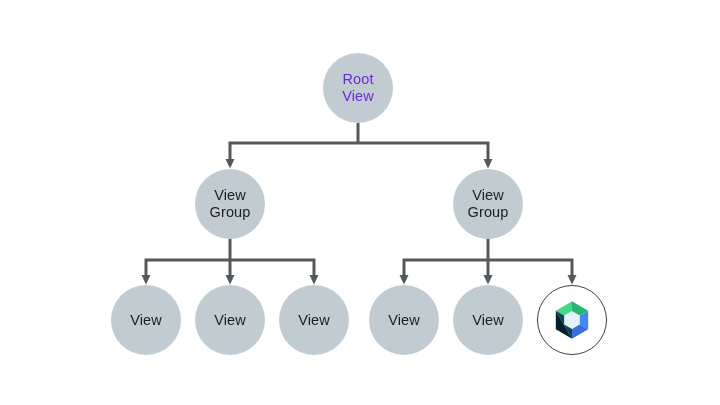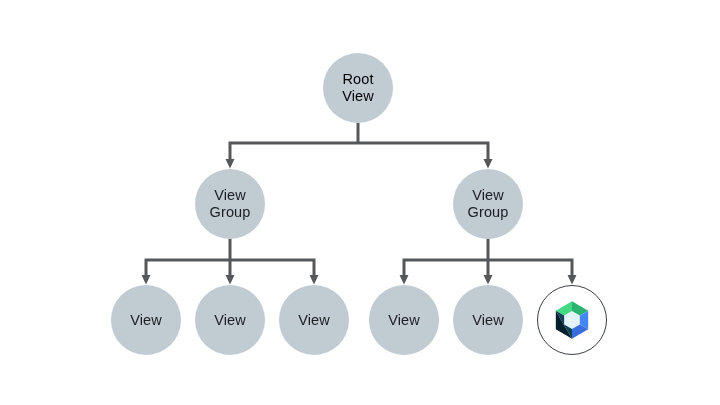--- a/index.html
+++ b/index.html
@@ -77,21 +77,21 @@
       <polygon points="141.5,275 150.5,275 146,284.5" fill="#54585b"></polygon>
       <polygon points="225.5,275 234.5,275 230,284.5" fill="#54585b"></polygon>
       <polygon points="309.5,275 318.5,275 314,284.5" fill="#54585b"></polygon>
       <polygon points="399.5,275 408.5,275 404,284.5" fill="#54585b"></polygon>
       <polygon points="483.5,275 492.5,275 488,284.5" fill="#54585b"></polygon>
       <polygon points="567.5,275 576.5,275 572,284.5" fill="#54585b"></polygon>
     </g>
   </svg>
 
   <div class="node pos-root" style="background-color: rgb(192, 203, 210);">
-    <span class="node-label" style="color: #000000;">Root View</span>
+    <span class="node-label" style="color: #6d28d9;">Root View</span>
   </div>
 
   <div class="node pos-group-left" style="background-color: rgb(192, 203, 210);">
     <span class="node-label" style="color: rgb(28, 30, 33);">View Group</span>
   </div>
   <div class="node pos-group-right" style="background-color: rgb(192, 203, 210);">
     <span class="node-label" style="color: rgb(28, 30, 33);">View Group</span>
   </div>
 
   <div class="node pos-leaf-1" style="background-color: rgb(192, 203, 210);">

